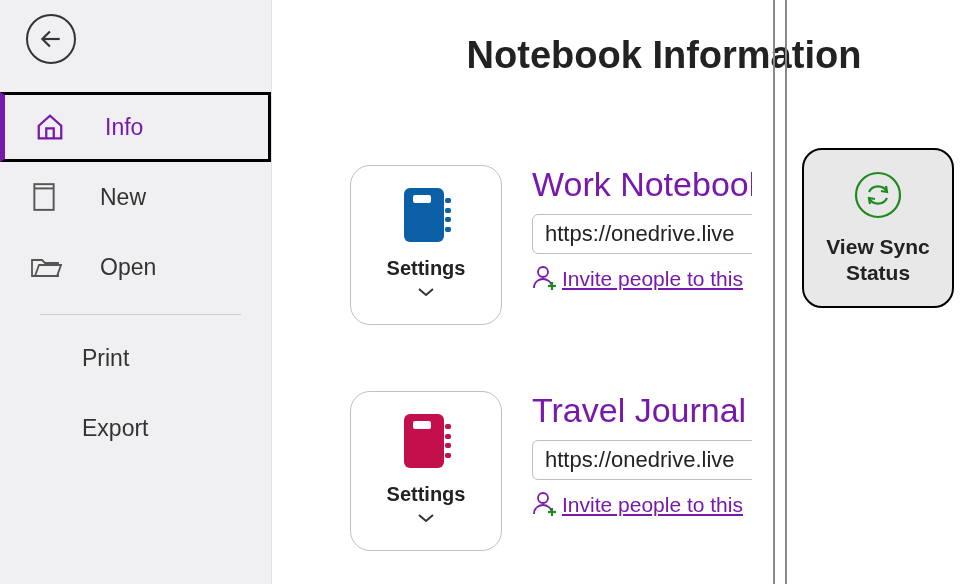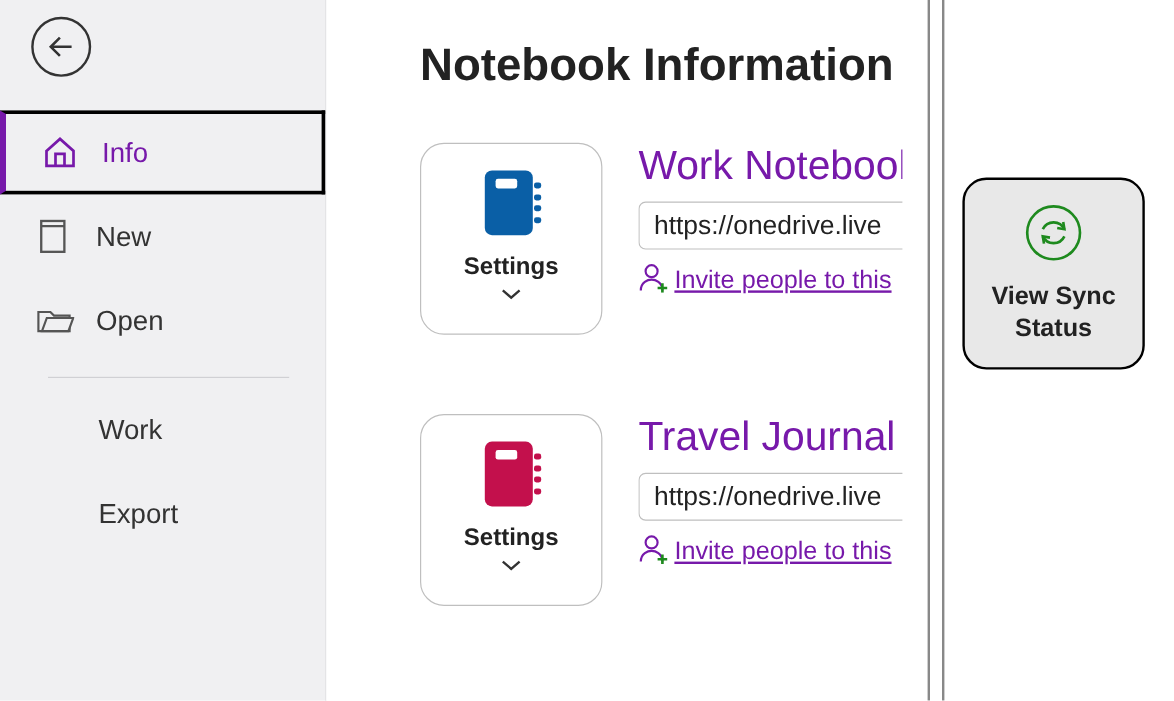--- a/index.html
+++ b/index.html
@@ -42,21 +42,21 @@
       cursor: pointer;
       font-size: 23px;
       color: #333;
     }
     .nav-item .icon {
       width: 40px;
       display: flex;
       align-items: center;
       justify-content: flex-start;
     }
-    .nav-item .label { padding-left: 10px; }
+    .nav-item .label { padding-left: 10px; margin-left: 20px; }
     .nav-item.selected {
       border: 3.5px solid #000;
       border-left: 5px solid #7719aa;
       background: #f0f0f2;
       margin: 0 0 0 0;
     }
     .nav-item.selected .label { color: #7719aa; }
     .nav-item.selected .icon svg path,
     .nav-item.selected .icon svg polyline,
     .nav-item.selected .icon svg line { stroke: #7719aa; }
@@ -79,21 +79,22 @@
       flex: 1;
       position: relative;
       background: #fff;
       padding: 34px 0 0 78px;
       overflow: hidden;
     }
     .page-title {
       font-size: 38px;
       font-weight: 600;
       color: #222;
-      margin-bottom: 42px;
+      margin-bottom: 88px;
+      text-align: center;
     }
     .notebook-row {
       display: flex;
       align-items: flex-start;
       margin-bottom: 66px;
     }
     .settings-card {
       width: 152px;
       height: 160px;
       border: 1.5px solid #bfbfbf;
@@ -262,21 +263,21 @@
         <path d="M2 6 H12 L15 9 H28 V22 H2 Z" stroke="#555" stroke-width="1.8"></path>
         <path d="M5 22 L9 11 H31 L27 22 Z" fill="#f0f0f2" stroke="#555" stroke-width="1.8"></path>
       </svg>
     </span>
     <span class="label">Open</span>
   </div>
 
   <div class="divider"></div>
 
   <div class="sub-nav-item">
-    <span>Work</span>
+    <span>Print</span>
   </div>
   <div class="sub-nav-item">
     <span>Export</span>
   </div>
 </div>
 
 <div class="main">
   <h1 class="page-title">Notebook Information</h1>
 
   <div class="notebook-row">

